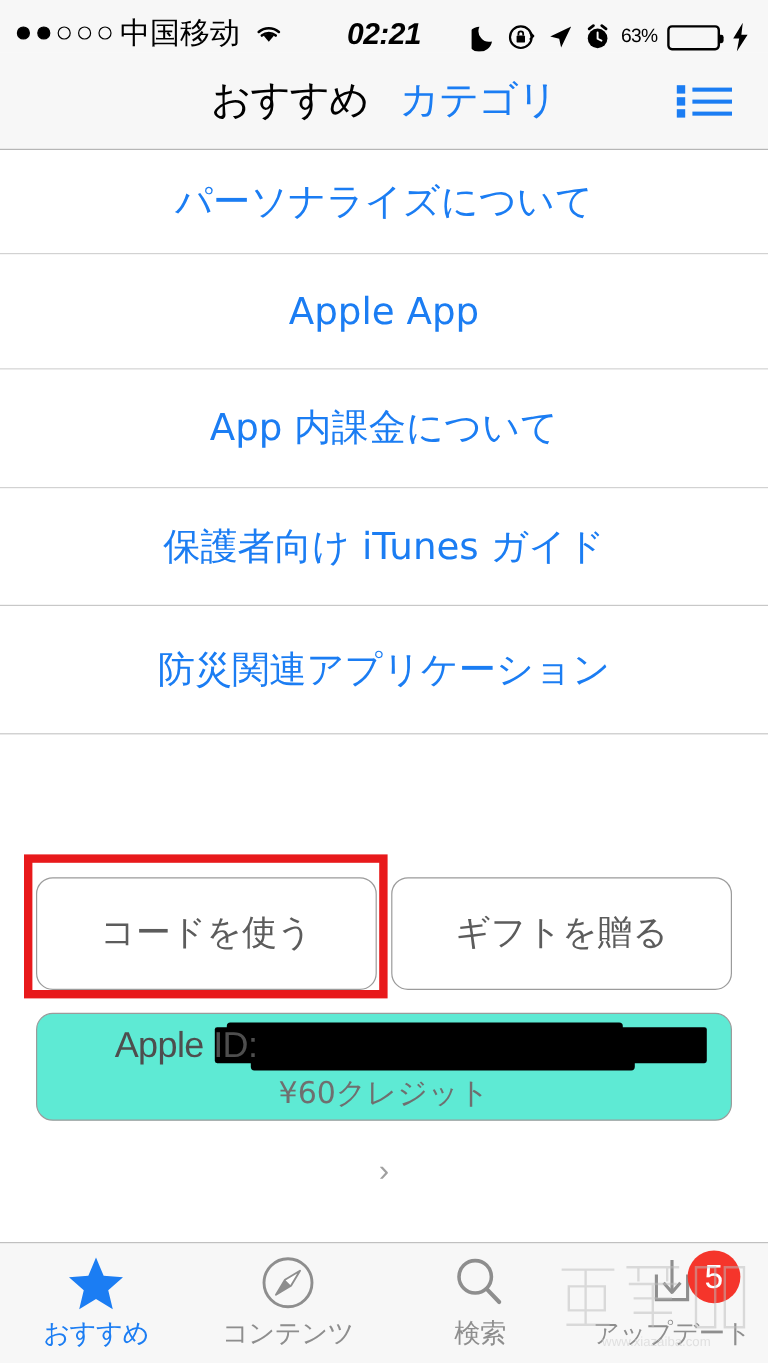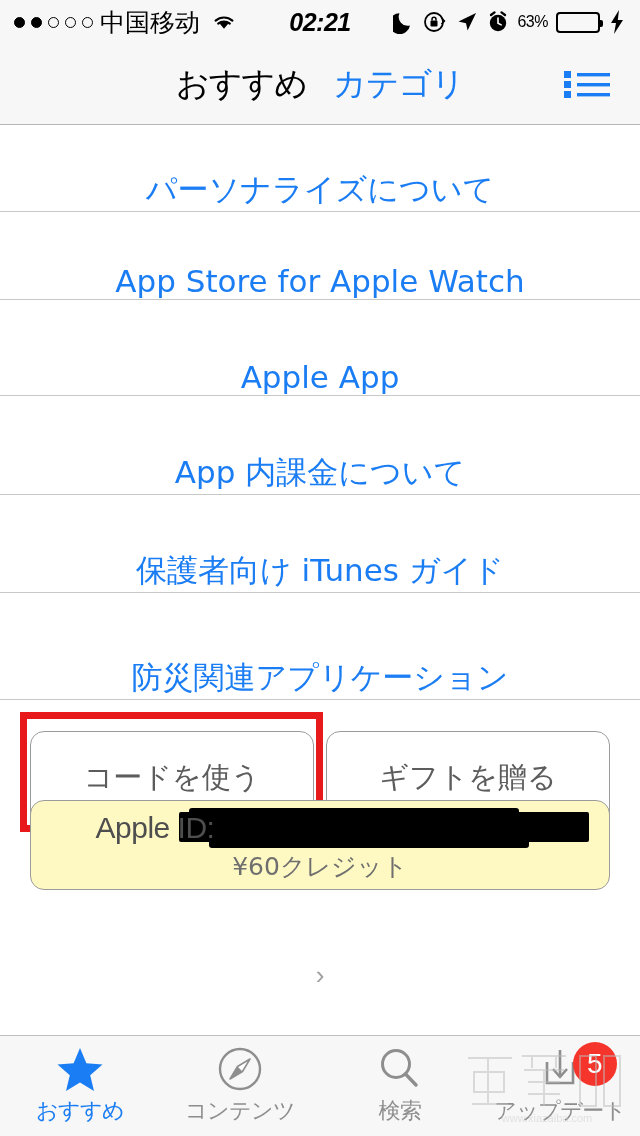--- a/index.html
+++ b/index.html
@@ -20,23 +20,23 @@
   }
 
   
   .statusbar {
     position: absolute;
     top: 0; left: 0;
     width: 640px;
     height: 44px;
     background: #f7f7f7;
     display: flex;
-    align-items: center;
-    box-sizing: border-box;
-    padding: 13px 14px;
+    align-items: flex-end;
+    box-sizing: border-box;
+    padding: 0 14px;
   }
   .sb-left {
     display: flex;
     align-items: center;
     gap: 7px;
   }
   .dots {
     display: flex;
     align-items: center;
     gap: 6px;
@@ -144,21 +144,21 @@
   }
 
   
   .linklist {
     position: absolute;
     top: 125px; left: 0;
     width: 640px;
   }
   .linkrow {
     display: flex;
-    align-items: flex-end;
+    align-items: center;
     justify-content: center;
     border-bottom: 1px solid #c8c8c8;
     box-sizing: border-box;
     background: #fff;
   }
   .linkrow span {
     color: #1b7df3;
     font-size: 31px;
     font-family: "DejaVu Sans", sans-serif;
     letter-spacing: 0px;
@@ -200,27 +200,27 @@
     width: 303px;
     height: 120px;
     border: 7px solid #e8191b;
     box-sizing: border-box;
     pointer-events: none;
   }
 
   
   .acctbox {
     position: absolute;
-    top: 800px;
+    top: 844px;
     left: 30px;
     width: 580px;
     height: 90px;
     border: 1.5px solid #9b9b9b;
     border-radius: 14px;
-    background: #fef9c3;
+    background: #5eead4;
     box-sizing: border-box;
     display: flex;
     flex-direction: column;
     align-items: center;
     justify-content: center;
   }
   .acct-line {
     position: relative;
     display: flex;
     align-items: center;
@@ -414,23 +414,20 @@
       <rect x="15" y="7" width="33" height="3.4" fill="#1b7df3"></rect>
       <rect x="15" y="17" width="33" height="3.4" fill="#1b7df3"></rect>
       <rect x="15" y="27" width="33" height="3.4" fill="#1b7df3"></rect>
     </svg>
   </div>
 
   <div class="linklist">
     <div class="linkrow" style="height:87px">
       <span>パーソナライズについて</span>
     </div>
-    <div class="linkrow" style="height:88px">
-      <span>App Store for Apple Watch</span>
-    </div>
     <div class="linkrow" style="height:96px">
       <span>Apple App</span>
     </div>
     <div class="linkrow" style="height:99px">
       <span>App 内課金について</span>
     </div>
     <div class="linkrow" style="height:98px">
       <span>保護者向け iTunes ガイド</span>
     </div>
     <div class="linkrow" style="height:107px">

